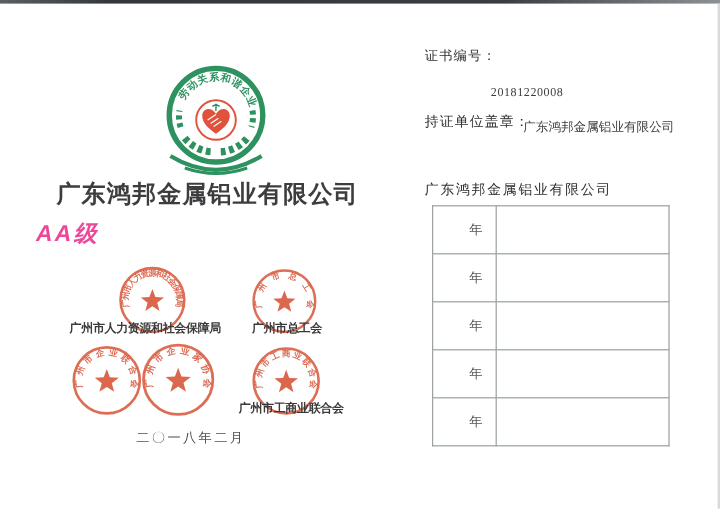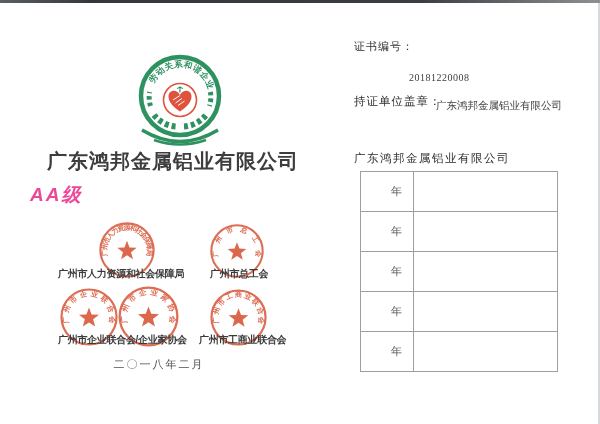--- a/index.html
+++ b/index.html
@@ -104,21 +104,20 @@
       <circle cx="30" cy="30" r="27.5" fill="none" stroke="#d85a3e" stroke-width="2.2" opacity="0.88"></circle>
       <polygon points="30.00,20.50 32.59,27.44 39.99,27.76 34.18,32.36 36.17,39.49 30.00,35.40 23.83,39.49 25.82,32.36 20.01,27.76 27.41,27.44" fill="#d85a3e" opacity="0.92"></polygon>
       <defs>
         <path id="sealArc4" d="M 10.97 38.87 A 21 21 0 1 1 49.03 38.87" fill="none"></path>
       </defs>
       <text font-size="7.2" fill="#d85a3e" opacity="0.9" font-weight="bold"><textPath href="#sealArc4" startOffset="3" textLength="78" lengthAdjust="spacing">广州市工商业联合会</textPath></text>
     </svg>
 
   <div class="seal-label" style="left:58px; top:267px;">广州市人力资源和社会保障局</div>
   <div class="seal-label" style="left:210px; top:267px;">广州市总工会</div>
-  <div class="seal-label" style="left:58px; top:333px;">广州市企业联合会/企业家协会</div>
   <div class="seal-label" style="left:199px; top:333px;">广州市工商业联合会</div>
 
   <div class="abs issue-date">二〇一八年二月</div>
 
   <div class="abs field-label cert-no-label">证书编号：</div>
   <div class="abs cert-no-value">20181220008</div>
 
   <div class="abs holder-value">广东鸿邦金属铝业有限公司</div>
   <div class="abs field-label holder-label">持证单位盖章：</div>
 

